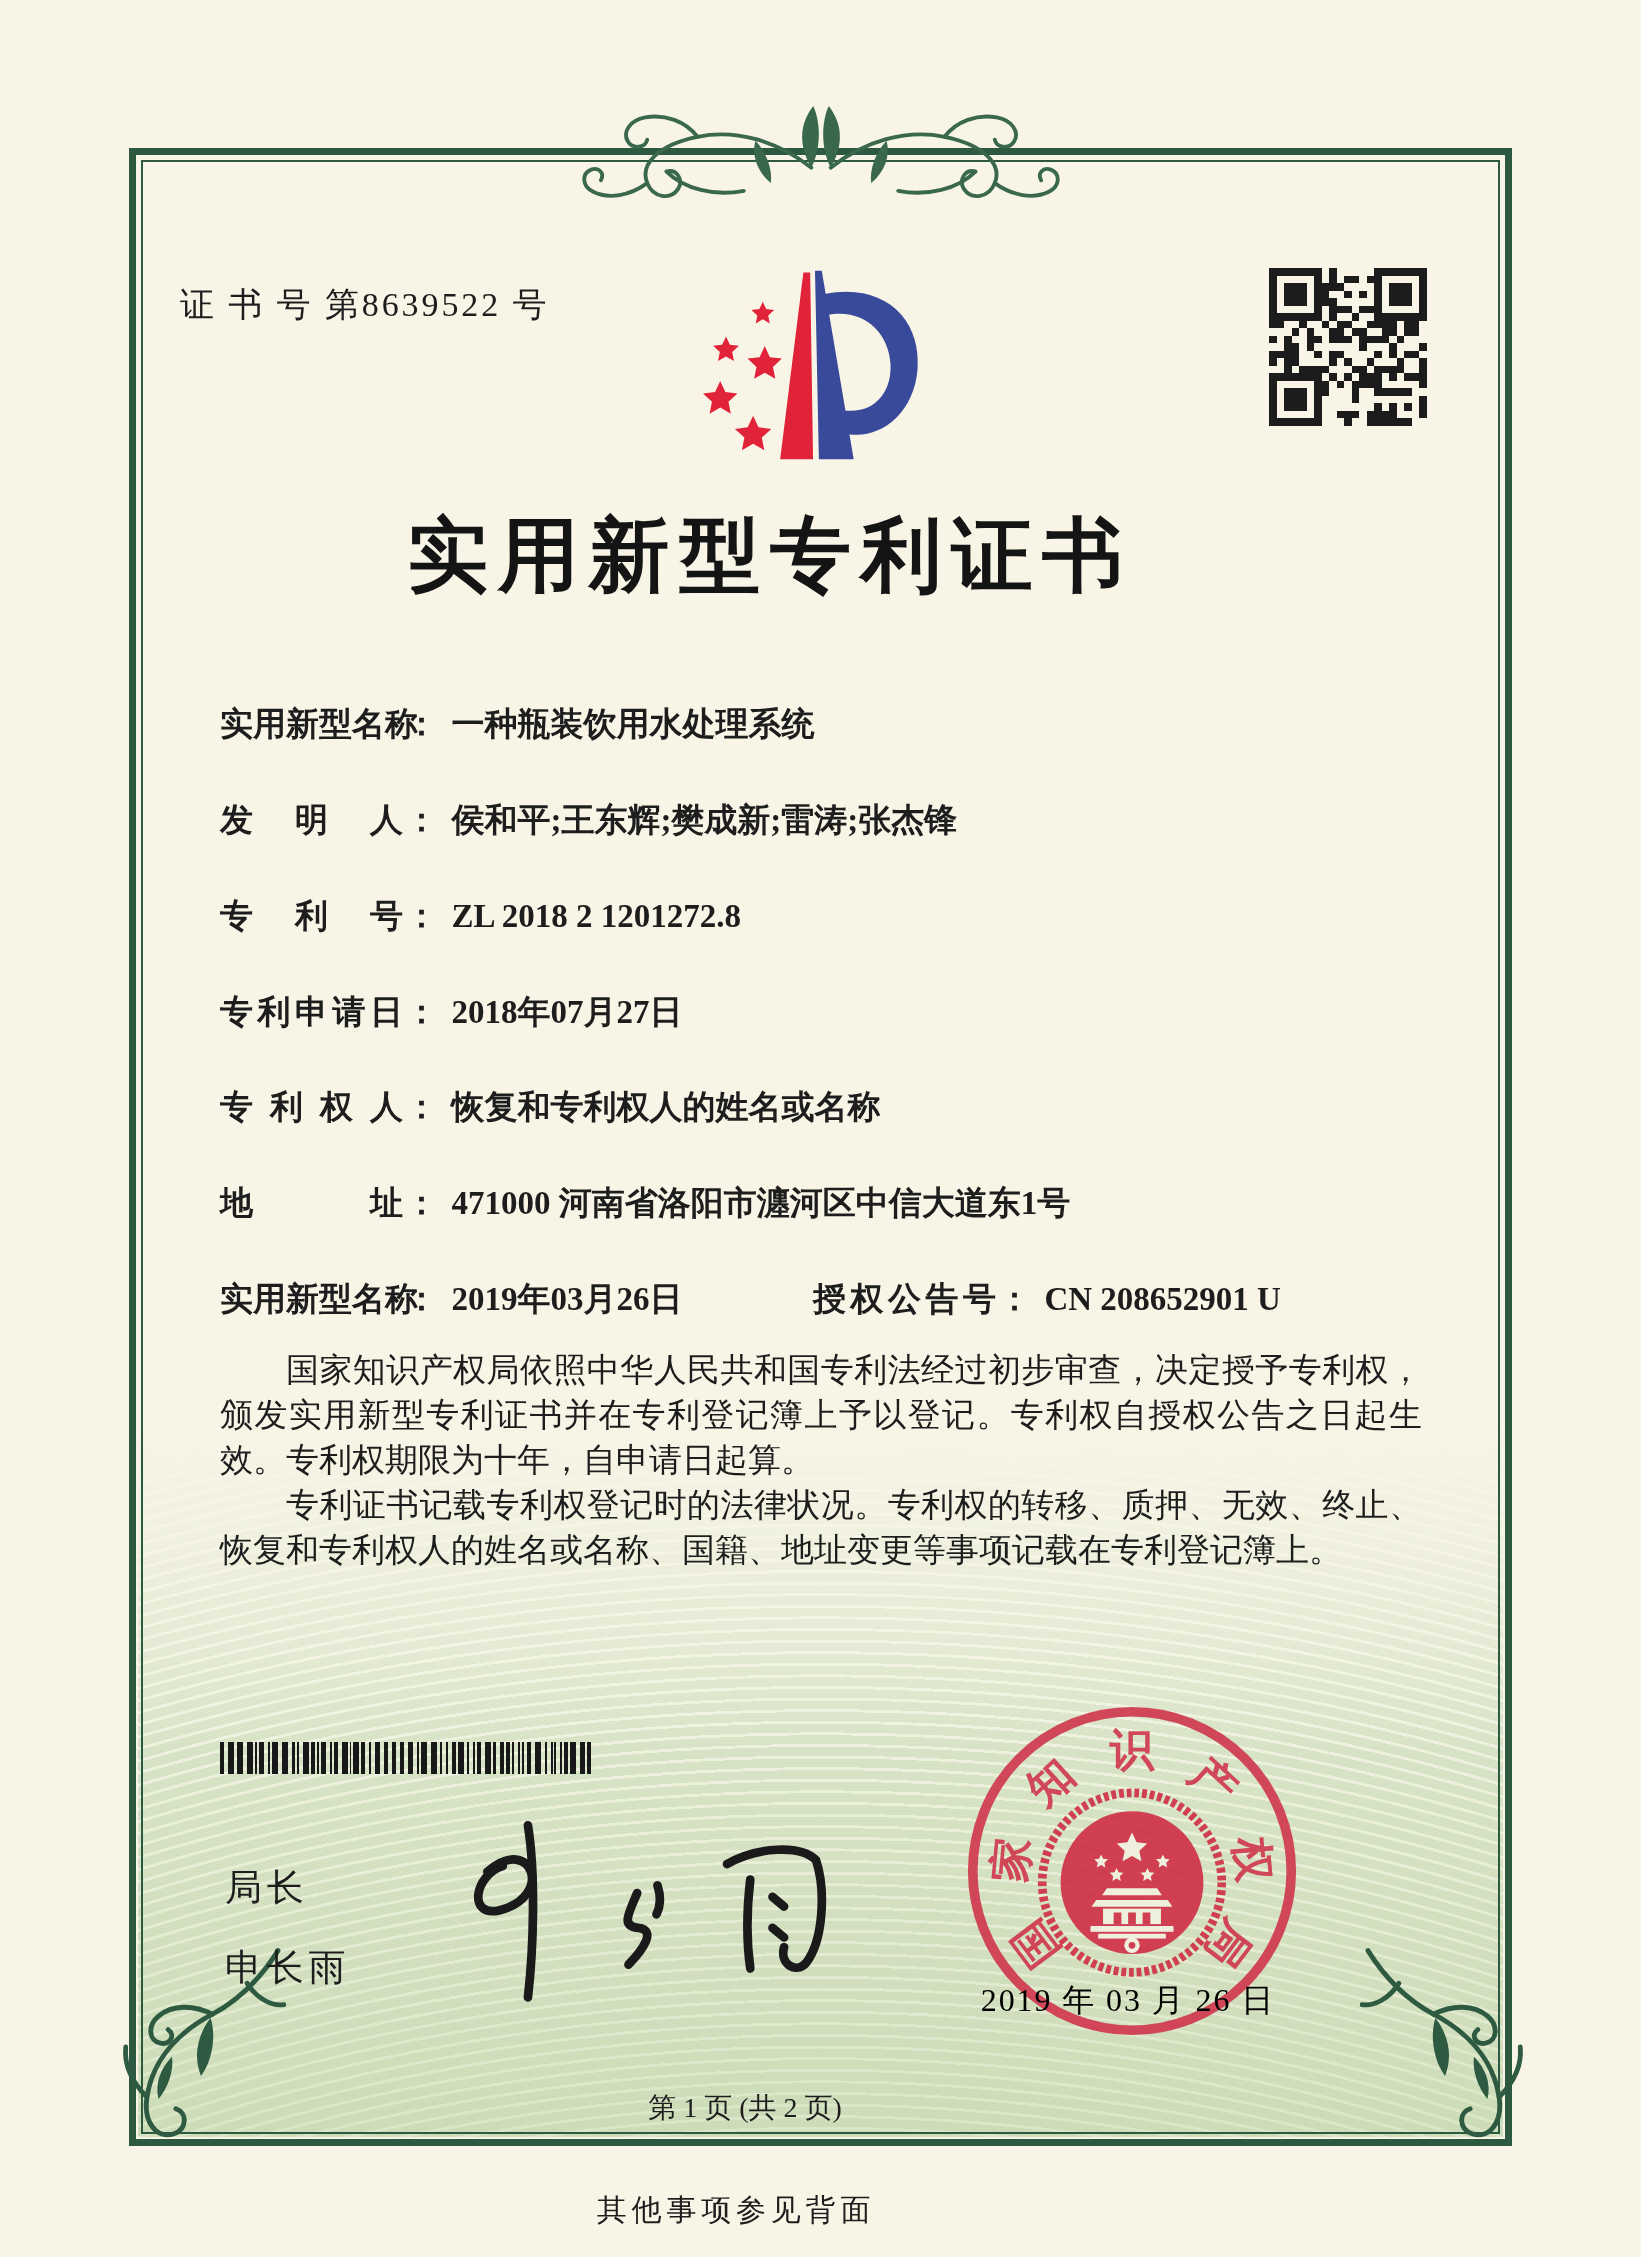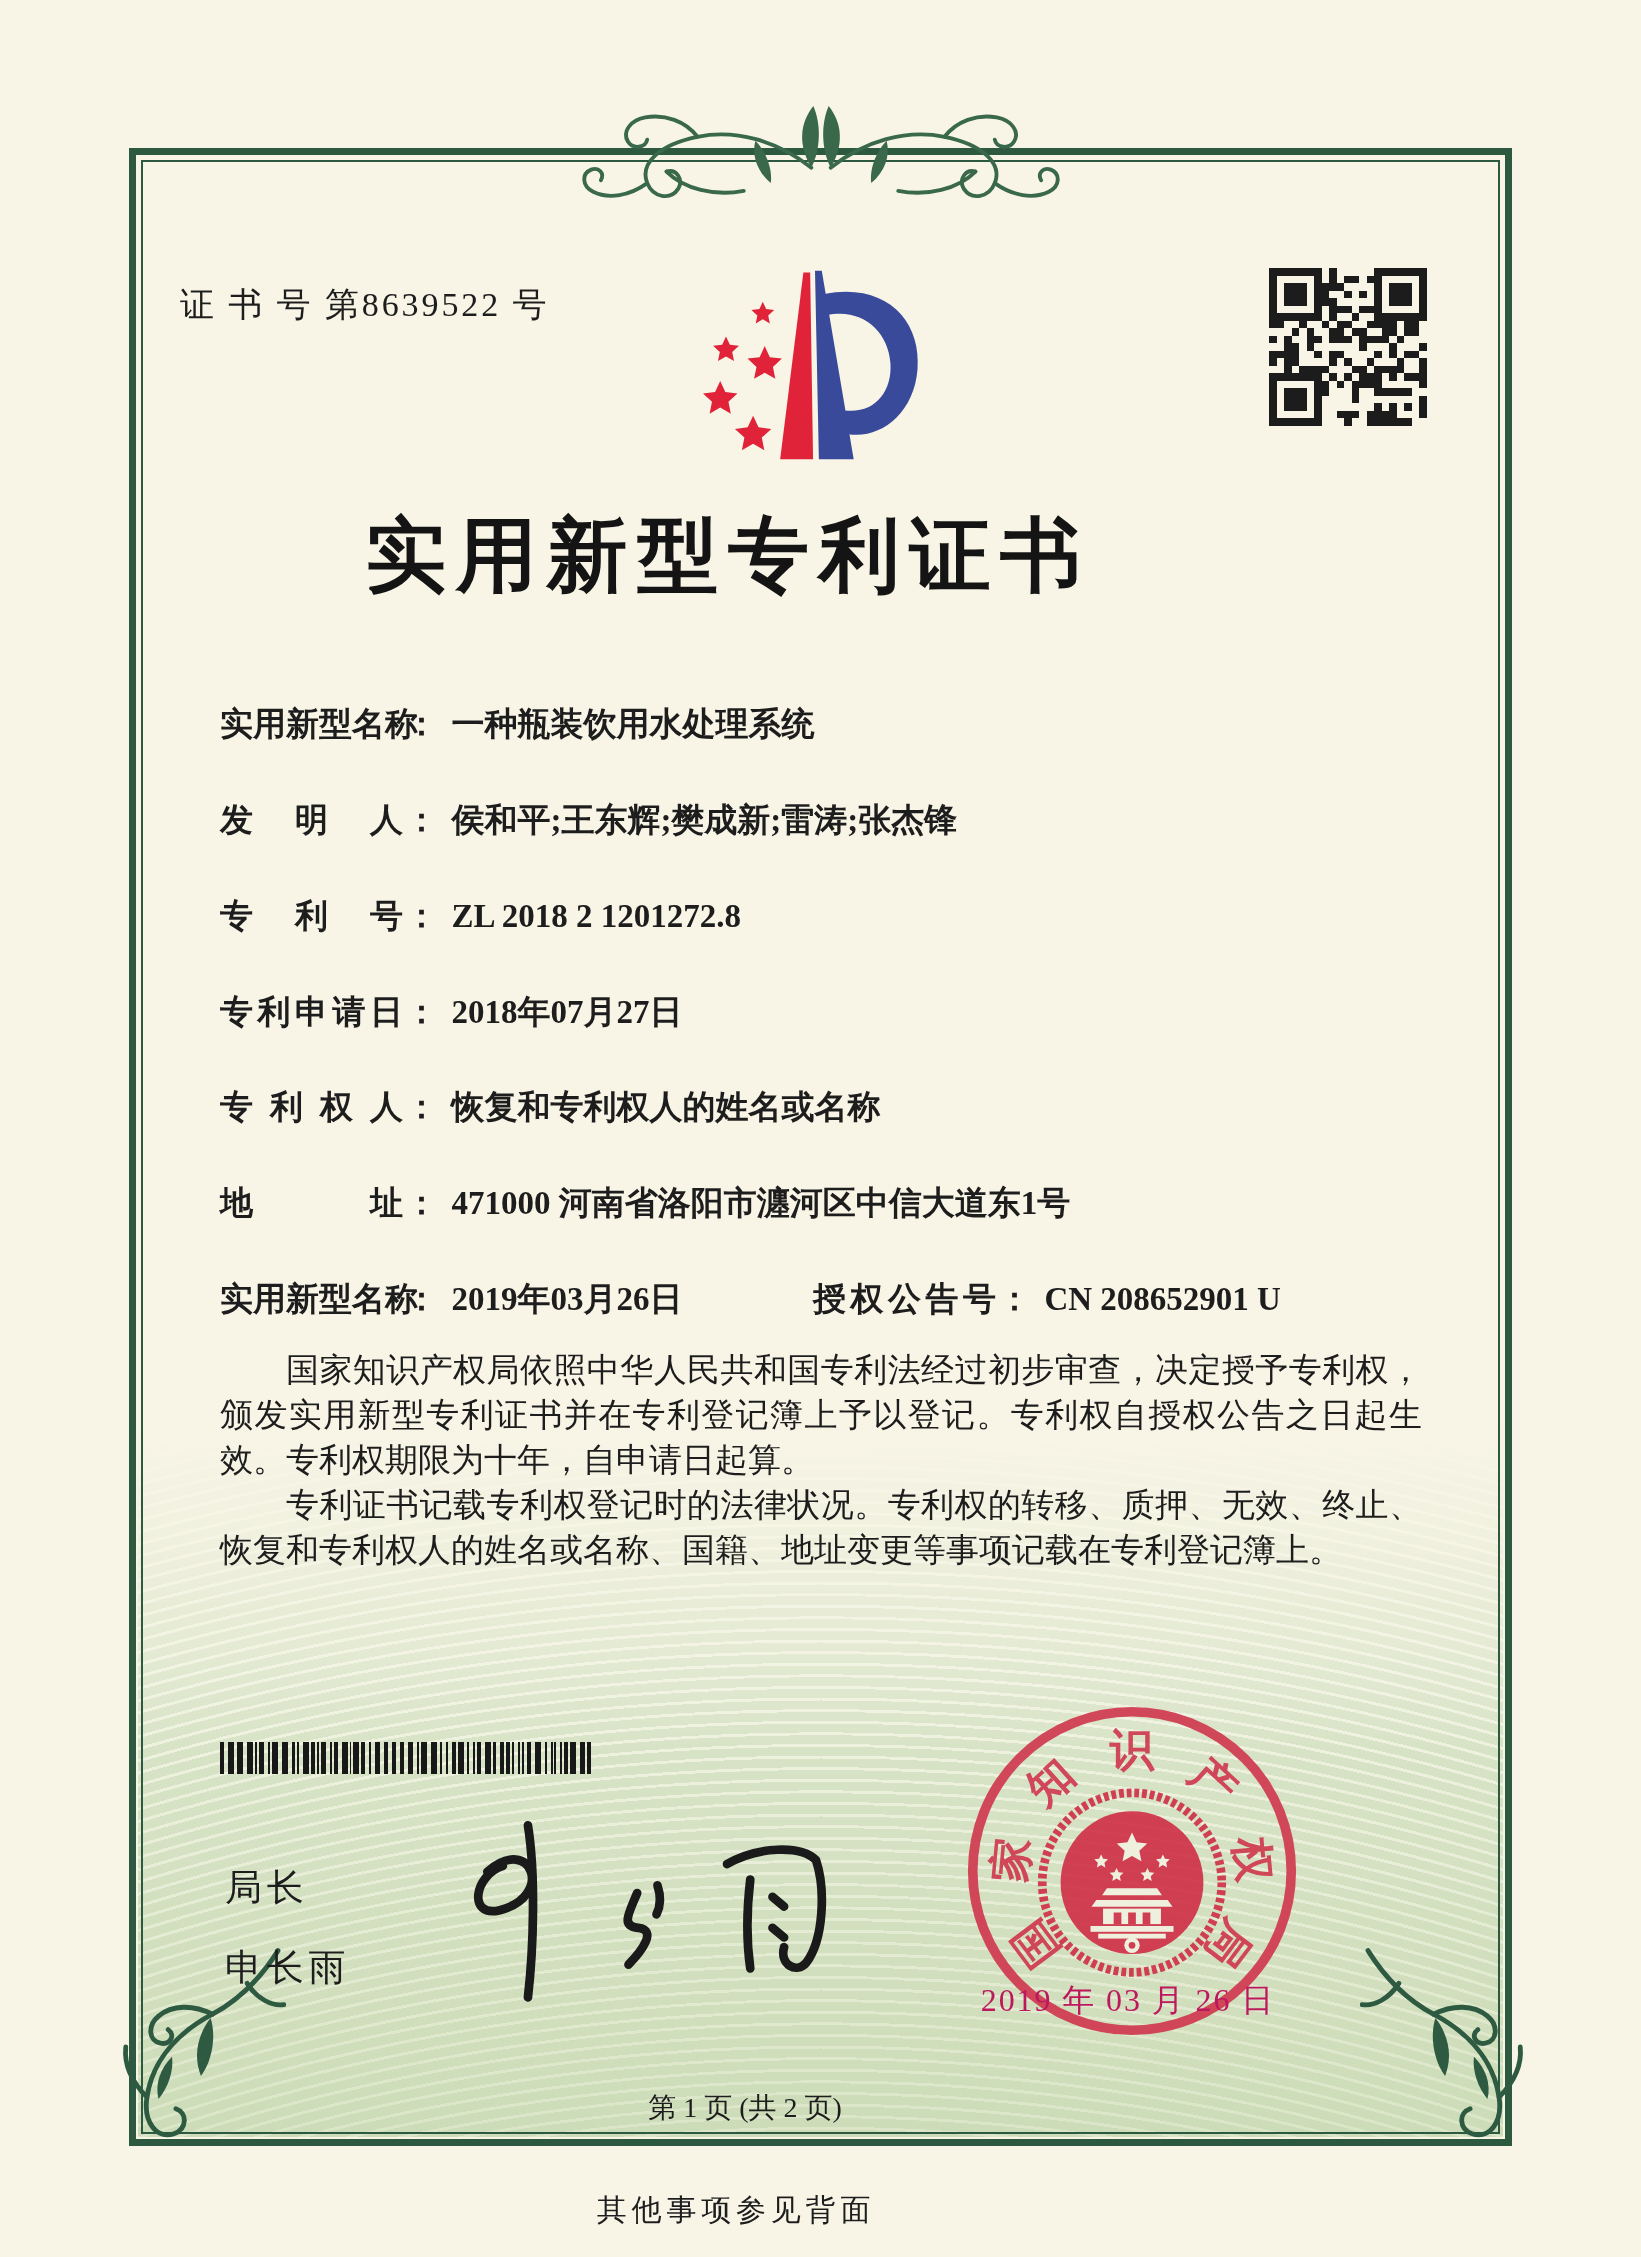--- a/index.html
+++ b/index.html
@@ -15,36 +15,36 @@
       linear-gradient(180deg,#f8f5e7 0%,rgba(248,245,231,.8) 14%,rgba(248,245,231,0) 46%),
       linear-gradient(0deg,rgba(186,208,160,.40) 0%,rgba(186,208,160,0) 62%),
       repeating-radial-gradient(circle at 683px 2703px,#d9e4c8 0px,#d9e4c8 8.7px,#f0f3e1 8.7px,#f0f3e1 11.6px);}
   .ornament-top{position:absolute;left:570px;top:100px;z-index:3;}
   .corner{position:absolute;z-index:3;}
   .corner-left{left:112px;top:1941px;}
   .corner-right{left:1360px;top:1941px;transform:scaleX(-1);}
   .cert-no{position:absolute;left:180px;top:282px;font-size:34px;letter-spacing:2.9px;z-index:3;}
   .logo{position:absolute;left:697px;top:261px;z-index:3;}
   .qr{position:absolute;left:1269px;top:268px;z-index:3;}
-  .title{position:absolute;left:728px;top:502px;transform:translateX(-50%);white-space:nowrap;
+  .title{position:absolute;left:770px;top:502px;transform:translateX(-50%);white-space:nowrap;
          font-size:81px;font-weight:bold;letter-spacing:9.7px;color:#141414;z-index:3;}
   .row{position:absolute;left:220px;font-size:33px;white-space:nowrap;z-index:3;font-weight:bold;}
   .flabel{display:inline-block;width:183px;text-align:justify;text-align-last:justify;vertical-align:bottom;}
   .fcolon{margin:0 13.5px 0 1.9px;}
   .grant2{position:absolute;left:593px;top:0;}
   .body-text{position:absolute;left:220px;top:1348px;width:1202px;font-size:33px;line-height:45px;
              text-align:justify;z-index:3;}
   .body-text p{margin:0;text-indent:66px;}
   .barcode{position:absolute;left:220px;top:1742px;z-index:3;}
   .sig-title{position:absolute;left:225px;top:1863px;font-size:37px;letter-spacing:4.8px;z-index:3;}
   .sig-name{position:absolute;left:225px;top:1943px;font-size:37px;letter-spacing:4.8px;z-index:3;}
   .signature{position:absolute;left:439px;top:1804px;z-index:3;}
   .seal{position:absolute;left:966px;top:1705px;z-index:4;opacity:.92;}
   .seal-date{position:absolute;left:1128px;top:1979px;transform:translateX(-50%);white-space:nowrap;
-             font-size:32px;letter-spacing:1.9px;color:#be185d;z-index:5;}
+             font-size:32px;letter-spacing:1.9px;color:#000000;z-index:5;}
   .footer-page{position:absolute;left:745px;top:2089px;transform:translateX(-50%);white-space:nowrap;
                font-size:28px;z-index:3;}
   .back-note{position:absolute;left:736px;top:2190px;transform:translateX(-50%);white-space:nowrap;
              font-size:30px;letter-spacing:4.8px;z-index:3;}
 </style>
 </head>
 <body>
 
 <div class="page">
 

